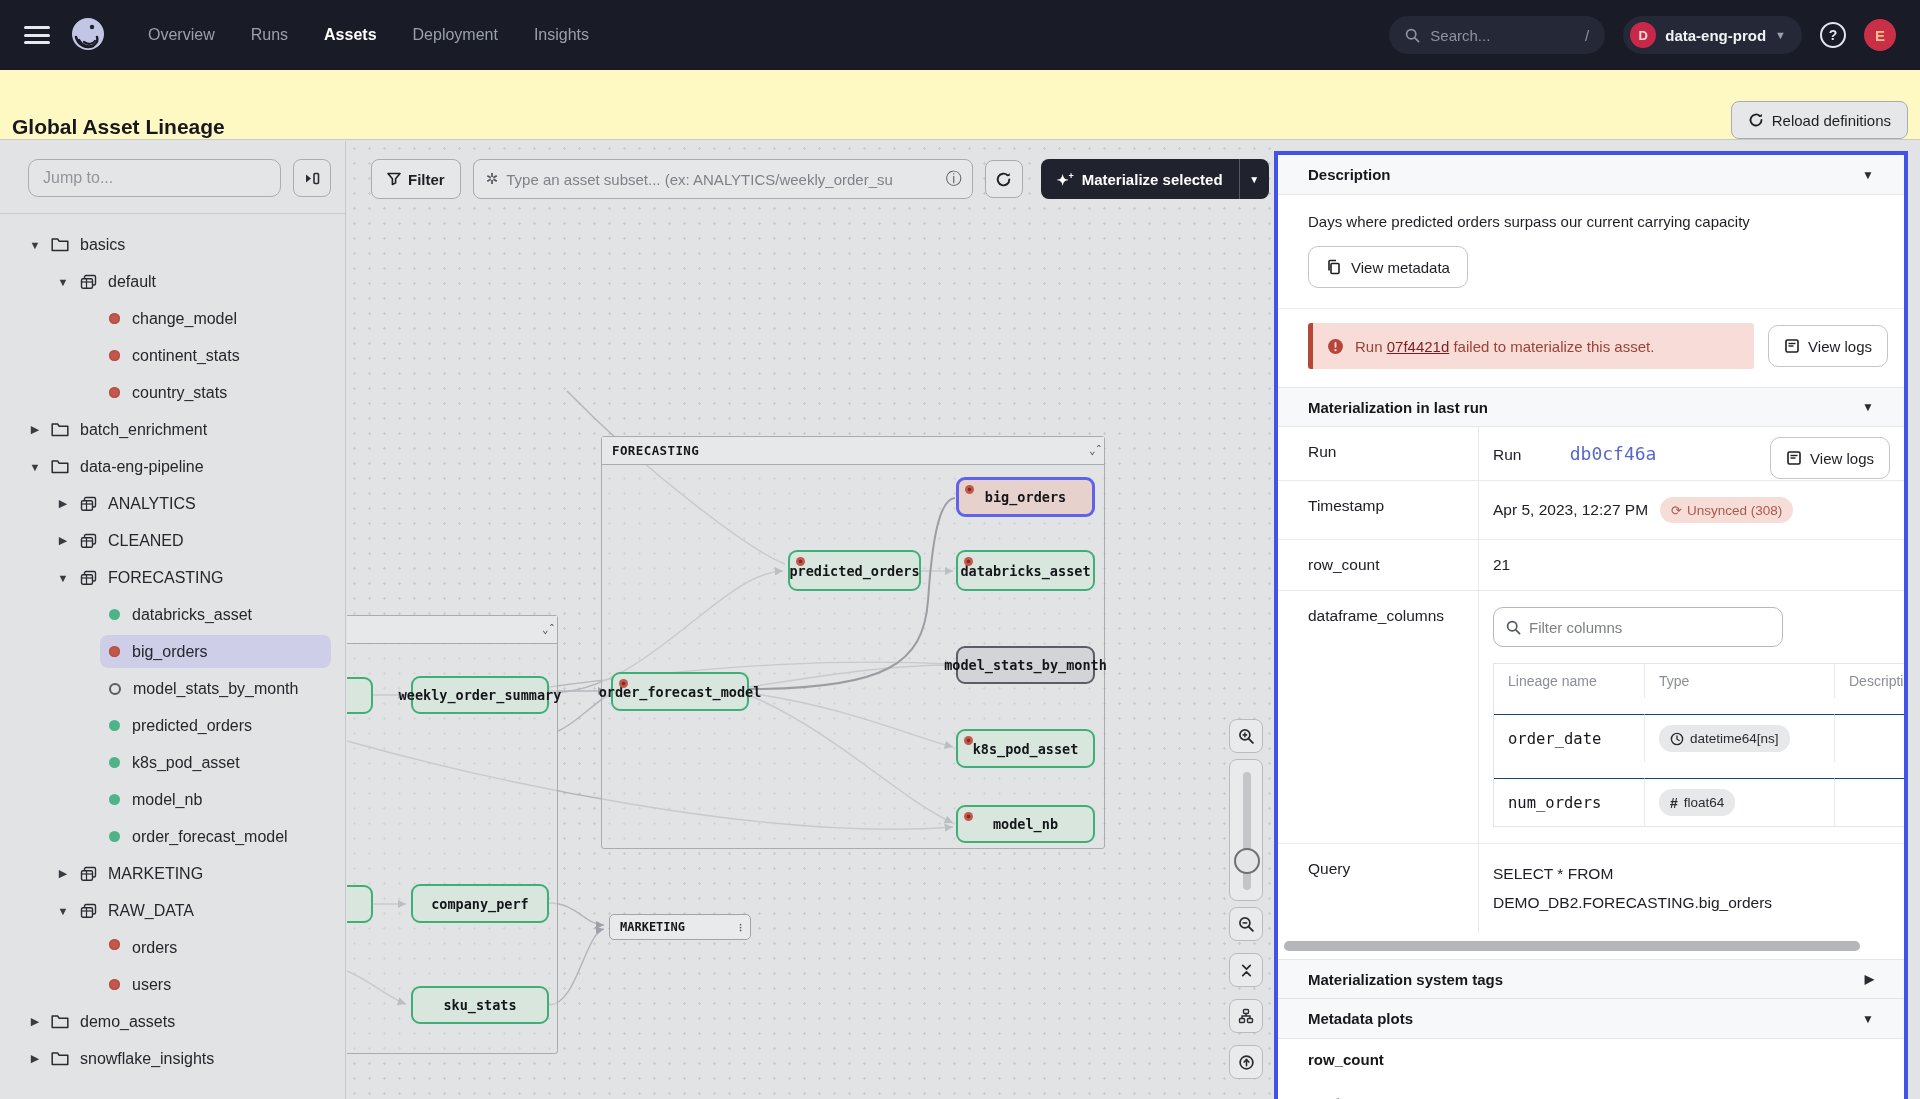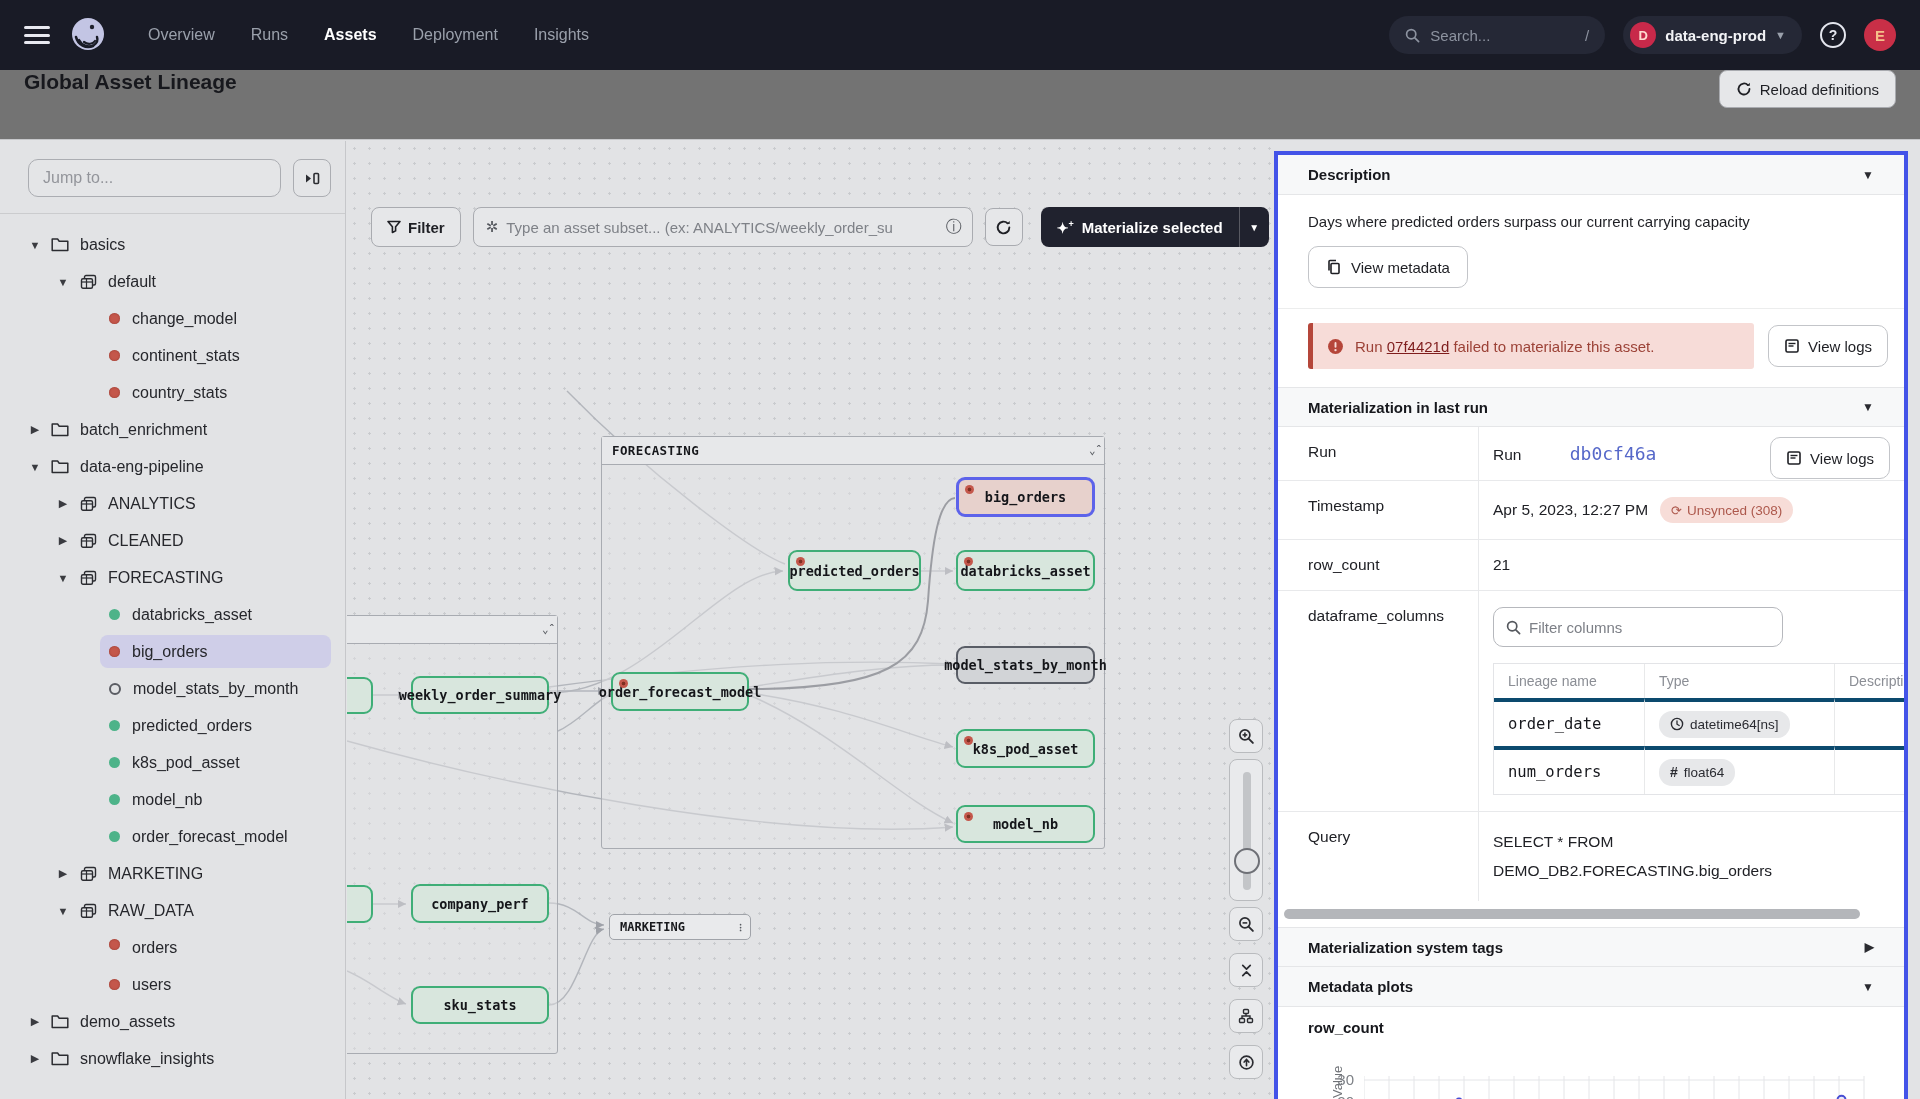--- a/index.html
+++ b/index.html
@@ -17,21 +17,21 @@
   .searchpill { width:216px; height:38px; background:#252836; border-radius:19px; display:flex; align-items:center; padding:0 16px; gap:10px; color:#8d93a0; font-size:15px; }
   .searchpill .slash { margin-left:auto; color:#8d93a0; }
   .deploypill { height:38px; background:#252836; border-radius:19px; display:flex; align-items:center; gap:9px; padding:0 16px 0 7px; cursor:pointer; }
   .deploy-badge { width:26px; height:26px; border-radius:50%; background:#c8294a; color:#ffd9cf; font-weight:700; font-size:13px; display:flex; align-items:center; justify-content:center; }
   .deploy-name { color:#f2f3f6; font-weight:700; font-size:15px; }
   .deploy-caret { color:#9aa0ab; font-size:11px; }
   .helpicon { width:26px; height:26px; border-radius:50%; border:2px solid #e4e6ee; color:#e4e6ee; font-size:14px; font-weight:700; display:flex; align-items:center; justify-content:center; cursor:pointer; }
   .avatar { width:32px; height:32px; border-radius:50%; background:#c92f47; color:#f5c089; font-weight:700; font-size:15px; display:flex; align-items:center; justify-content:center; cursor:pointer; }
 
   
-  .pageheader { position:absolute; left:0; top:70px; width:1920px; height:70px; background:#737373; border-bottom:1px solid #c7c8cb; display:flex; align-items:flex-start; padding:0 24px; z-index:5; }
+  .pageheader { position:absolute; left:0; top:70px; width:1920px; height:70px; background:#fef9c3; border-bottom:1px solid #c7c8cb; display:flex; align-items:flex-end; padding:0 12px; z-index:5; }
   .pagetitle { font-size:21px; font-weight:700; color:#17181d; }
   .reloadbtn { margin-left:auto; height:38px; border:1px solid #a9abb0; border-radius:8px; background:#e6e7e9; display:flex; align-items:center; gap:8px; padding:0 16px; font-size:15px; color:#1e1f24; cursor:pointer; }
 
   
   .contentarea { position:absolute; left:0; top:141px; width:1920px; height:958px; }
 
   
   .sidebar { position:absolute; left:0; top:0; width:346px; height:958px; border-right:1px solid #c6c7ca; background:#e2e3e5; overflow:hidden; }
   .sidebar-top { display:flex; gap:12px; padding:18px 14px 16px 28px; border-bottom:1px solid #cbccce; }
   .jumpinput { flex:1; height:38px; border:1px solid #abadb2; border-radius:10px; background:#e4e5e7; color:#93959b; font-size:16px; display:flex; align-items:center; padding:0 14px; }
@@ -42,21 +42,21 @@
   .treeicon { width:20px; height:18px; margin:0 10px 0 6px; flex:none; display:flex; align-items:center; justify-content:center; }
   .statusdot { width:11px; height:11px; border-radius:50%; margin:0 12px 0 9px; flex:none; }
   .dot-red { background:#c4574b; box-shadow:inset 0 0 2px #8e3228; }
   .dot-green { background:#4db389; }
   .dot-hollow { background:transparent; border:2px solid #5a5c63; width:12px; height:12px; }
   .selpill { display:flex; align-items:center; flex:1; margin-right:14px; background:#cfcee8; border-radius:8px; height:33px; }
 
   
   .graphpane { position:absolute; left:347px; top:0; width:927px; height:958px; background-color:#e2e3e5;
     background-image:radial-gradient(#c9cbce 1.1px, transparent 1.2px); background-size:15px 15px; overflow:hidden; }
-  .toolbar { position:absolute; left:0; top:0; width:100%; height:76px; display:flex; align-items:center; padding:0 0 0 24px; gap:12px;margin-top:48px; }
+  .toolbar { position:absolute; left:0; top:0; width:100%; height:76px; display:flex; align-items:center; padding:0 0 0 24px; gap:12px; }
   .filterbtn { height:40px; border:1px solid #a9abb0; border-radius:8px; background:#e6e7e9; display:flex; align-items:center; gap:7px; padding:0 15px; font-size:15px; font-weight:600; color:#1e1f24; cursor:pointer; }
   .subsetinput { width:500px; height:40px; border:1px solid #a9abb0; border-radius:8px; background:#e6e7e9; display:flex; align-items:center; gap:8px; padding:0 10px 0 12px; color:#7e8187; font-size:15px; }
   .subsetinput .ph { flex:1; white-space:nowrap; overflow:hidden; }
   .iconbtn { width:38px; height:38px; border:1px solid #a9abb0; border-radius:8px; background:#e6e7e9; display:flex; align-items:center; justify-content:center; font-size:17px; color:#1e1f24; cursor:pointer; }
   .materialize { height:40px; background:#20222e; border-radius:8px; display:flex; align-items:stretch; color:#fff; cursor:pointer; margin-left:6px; }
   .mat-main { display:flex; align-items:center; gap:8px; padding:0 16px; font-size:15px; font-weight:600; }
   .mat-caret { width:30px; border-left:1px solid rgba(255,255,255,.25); display:flex; align-items:center; justify-content:center; font-size:10px; }
 
   .ggroup { position:absolute; border:1.5px solid #a8abb1; border-radius:3px; background:rgba(226,227,229,.45); }
   .ghead { height:28px; background:#e7e8ea; border-bottom:1.5px solid #a8abb1; display:flex; align-items:center; padding:0 8px 0 10px; font-family:"DejaVu Sans Mono", monospace; font-size:12.5px; font-weight:700; color:#17181c; letter-spacing:.4px; }
@@ -91,21 +91,21 @@
   .kvlabel { padding:16px 10px 16px 30px; font-size:15.5px; color:#202126; }
   .kvvalue { border-left:1px solid #e8e9eb; padding:16px 16px 16px 14px; font-size:15.5px; color:#202126; position:relative; }
   .runid { font-family:"DejaVu Sans Mono", monospace; color:#5668c9; font-size:18px;margin-left:44px; }
   .rowbtn { position:absolute; right:14px; top:10px; }
   .tsline { display:flex; align-items:center; gap:12px; }
   .unsynced { height:26px; border-radius:13px; background:#f7ddd8; color:#ad584c; font-size:13.5px; display:flex; align-items:center; gap:5px; padding:0 11px; }
   .filterinput { width:290px; height:40px; border:1px solid #b6b8bd; border-radius:10px; display:flex; align-items:center; gap:8px; padding:0 12px; color:#7c7f86; font-size:15px; }
   .coltable { margin-top:16px; border:1px solid #e3e4e7; width:450px; }
   .coltable .hrow, .coltable .drow { display:grid; grid-template-columns:150px 190px 110px; }
   .coltable .hcell { height:34px; display:flex; align-items:center; padding:0 14px; font-size:14px; color:#8b8e95; border-left:1px solid #e8e9ea; }
-  .coltable .dcell { height:48px; display:flex; align-items:center; padding:0 14px; border-top:4px solid #0c4a6e; border-left:1px solid #e8e9ea; }
+  .coltable .dcell { height:48px; display:flex; align-items:center; padding:0 14px; border-top:1px solid #0c4a6e; border-left:1px solid #e8e9ea;margin-top:16px; }
   .coltable .hcell:first-child, .coltable .dcell:first-child { border-left:none; }
   .colname { font-family:"DejaVu Sans Mono", monospace; font-size:15.5px; color:#17181d; }
   .typepill { height:27px; border-radius:13px; background:#e7e8ea; display:flex; align-items:center; gap:6px; padding:0 11px; font-size:13.5px; color:#2a2b31; }
   .querytext { line-height:1.85; }
   .hscroll { height:10px; background:#b4b6ba; border-radius:5px; margin:8px 44px 8px 6px; cursor:pointer; }
   .plotwrap { position:relative; height:120px; }
   .plotname { padding:12px 30px 4px; font-size:15px; font-weight:700; color:#17181d; }
   .ylab { position:absolute; left:52px; top:58px; transform:rotate(-90deg); transform-origin:left top; font-size:13px; color:#6f7277; }
   .ytick { position:absolute; width:30px; text-align:right; font-size:15px; color:#7d8086; }
 </style>

